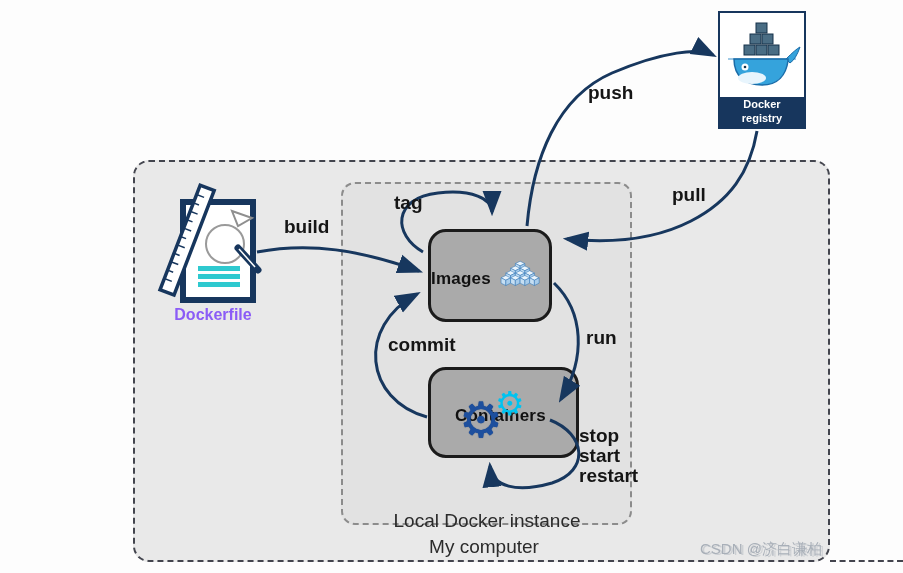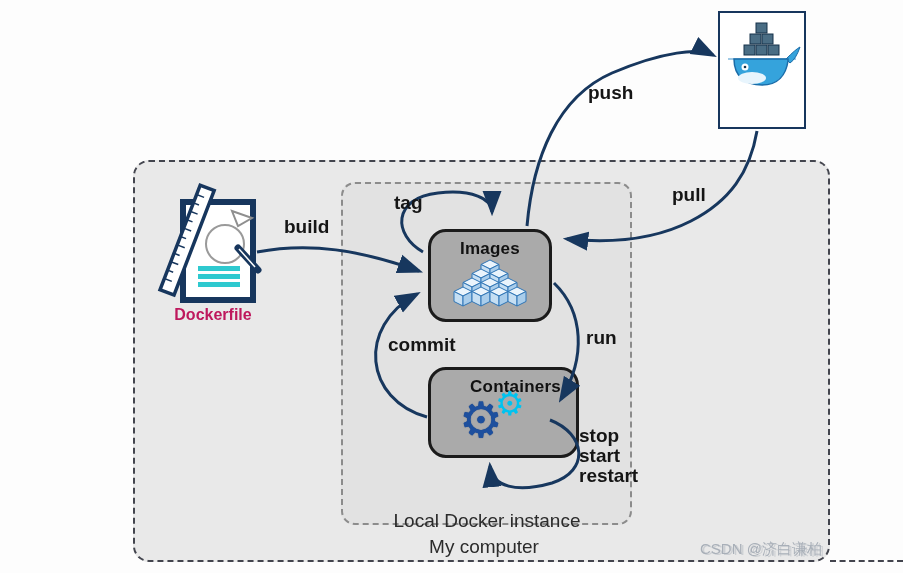--- a/index.html
+++ b/index.html
@@ -29,21 +29,21 @@
   #bottom-dash-ext {
     left:830px; top:560px; width:73px; height:0;
     border-top:2px dashed #43454e; z-index:1;
   }
   
   .node {
     background:#aaaaaa;
     border:3px solid #1b1b1b;
     border-radius:18px;
     z-index:3;
-    display:flex; flex-direction:column; align-items:center;
+    display:flex; flex-direction:row; align-items:center;
   }
   #images-node   { left:428px; top:229px; width:124px; height:93px; }
   #containers-node { left:428px; top:367px; width:151px; height:91px;padding-left:24px; }
   .node-title {
     font-weight:bold; font-size:17px; color:#111;
     padding-top:7px; letter-spacing:0.2px;
   }
   
   #gears-wrap { left:455px; top:385px; width:95px; height:70px; z-index:4; }
   .gear { position:absolute; line-height:1; }
@@ -56,21 +56,21 @@
   }
   
   .caption {
     position:absolute; z-index:6;
     font-size:19px; color:#2b2b2b; text-align:center;
   }
   
   #dockerfile-icon-wrap { left:152px; top:182px; width:120px; height:126px; z-index:3; }
   #dockerfile-label {
     left:163px; top:306px; width:100px; z-index:6;
-    font-weight:bold; font-size:16px; color:#be185d; text-align:center;
+    font-weight:bold; font-size:16px; color:#8b5cf6; text-align:center;
   }
   
   #registry-node {
     left:718px; top:11px; width:88px; height:118px;
     background:#ffffff; border:2px solid #17365d; z-index:3;
     display:flex; flex-direction:column;
   }
   #registry-whale { width:100%; height:84px; }
   #registry-band {
     flex:1; background:#17365d; color:#ffffff;
@@ -169,20 +169,21 @@
         <rect x="42" y="19" width="11" height="10"></rect>
       <rect x="36" y="8" width="11" height="10"></rect>
     </g>
     <line x1="8" y1="44" x2="76" y2="44" stroke="#7fb7dd" stroke-width="1.5"></line>
     <path d="M66,44 Q76,34 80,32 Q76,44 70,48 Z" fill="#35a3dc" stroke="#1b6ca8" stroke-width="1"></path>
     <path d="M14,44 C14,62 26,70 42,70 C58,70 66,60 68,46 L68,44 Z" fill="#35a3dc" stroke="#1b6ca8" stroke-width="1.5"></path>
     <ellipse cx="32" cy="63" rx="14" ry="6" fill="#e8f5fd"></ellipse>
     <circle cx="25" cy="52" r="3.5" fill="#ffffff"></circle>
     <circle cx="25" cy="52" r="1.3" fill="#16324a"></circle>
   </svg>
+  <div id="registry-band">Docker registry</div>
 </div>
 
 <svg class="abs" id="arrows-overlay">
   <defs>
     <marker id="ah" viewBox="0 0 12 9" refX="10" refY="4.5" markerWidth="8.5" markerHeight="7" orient="auto-start-reverse">
       <path d="M0,0 L12,4.5 L0,9 z" fill="#17375e"></path>
     </marker>
   </defs>
   <path class="arrow" marker-end="url(#ah)" d="M 257 252 C 310 242, 360 250, 419 271"></path>
   <path class="arrow" marker-end="url(#ah)" d="M 423 252 C 393 235, 392 198, 438 193 C 472 189, 492 199, 492 212"></path>

